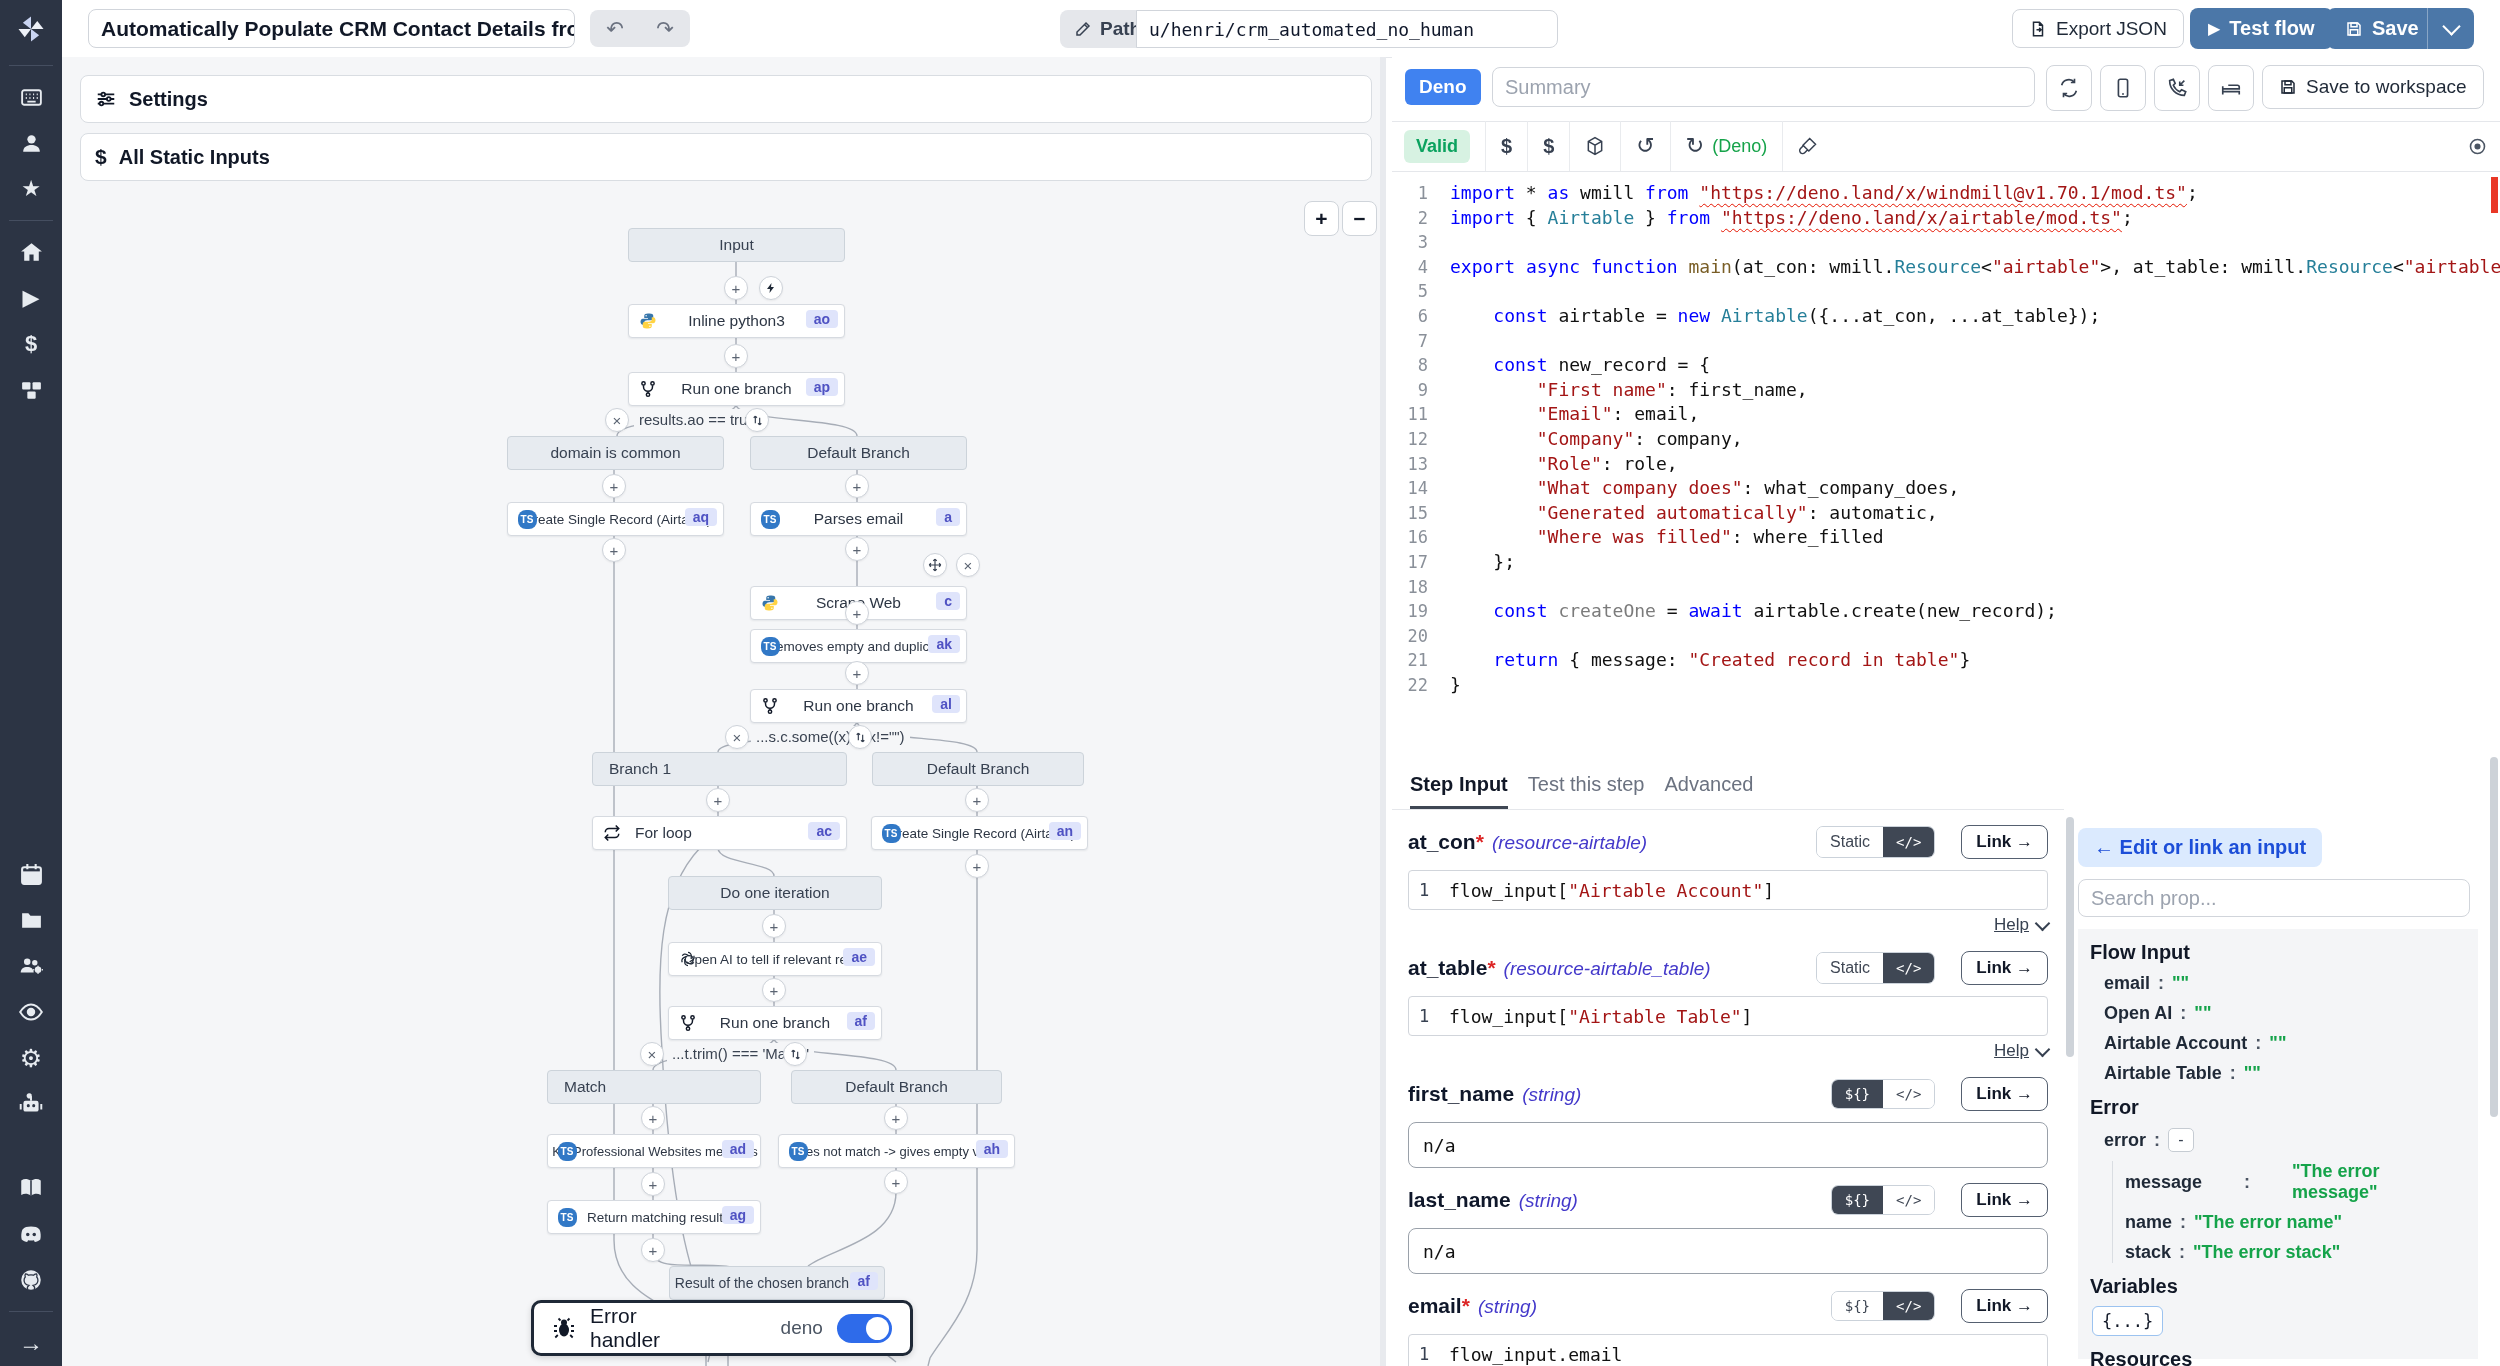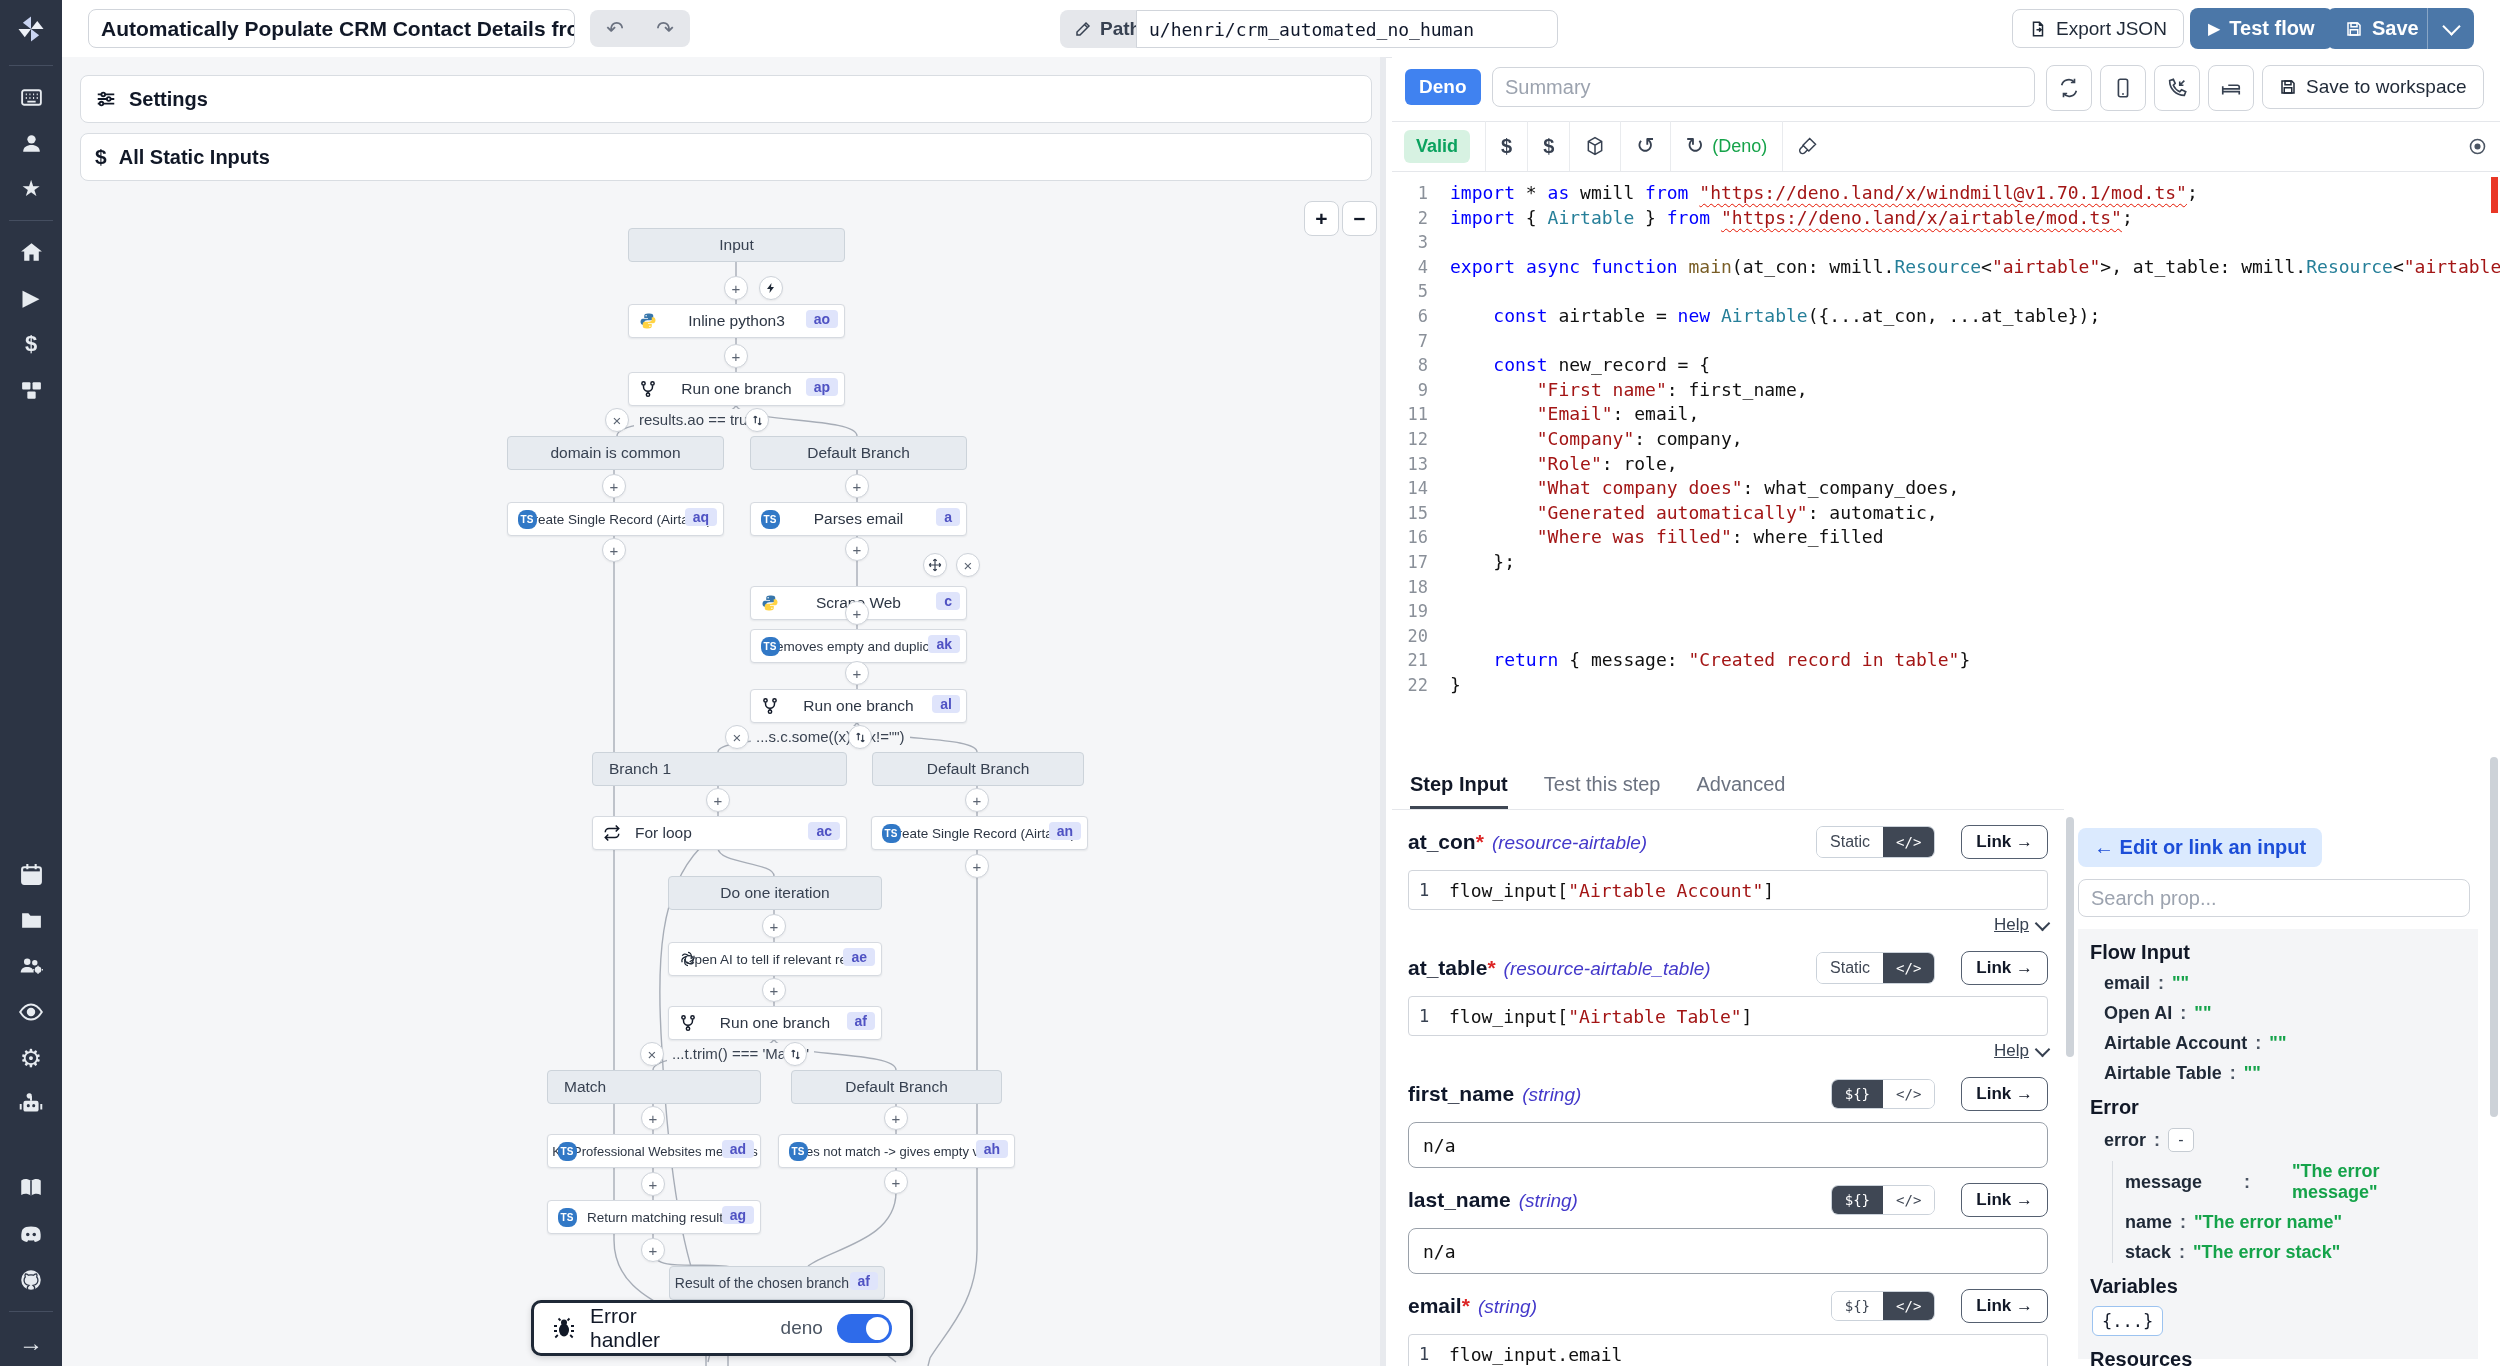--- a/index.html
+++ b/index.html
@@ -60,21 +60,21 @@
   .denohint{color:#16a34a;font-size:18px;}
   
   .codearea{position:absolute;left:0;top:116px;width:100%;height:591px;overflow:hidden;background:#fff;}
   .cl{display:flex;line-height:24.6px;}
   .cl .ln{width:36px;text-align:right;color:#8a9099;font-family:"DejaVu Sans Mono",monospace;font-size:17px;flex:0 0 auto;margin-right:22px;}
   .cl .lt{white-space:pre;font-family:"DejaVu Sans Mono",monospace;font-size:18px;color:#111;}
   .kw{color:#0000ff;} .str{color:#a31515;} .typ{color:#267f99;} .fn{color:#795e26;} .gr{color:#7b7b7b;} .pl{color:#111;}
   .sq{text-decoration:underline wavy #e51400;text-decoration-thickness:1px;text-underline-offset:4px;}
   .ruler{position:absolute;right:2px;top:4px;width:7px;height:36px;background:#e51400;opacity:.85;}
   
-  .tabs{position:absolute;left:0;top:707px;width:672px;height:46px;border-bottom:1px solid #e5e7eb;display:flex;gap:36px;padding-left:18px;box-sizing:border-box;}
+  .tabs{position:absolute;left:0;top:707px;width:672px;height:46px;border-bottom:1px solid #e5e7eb;display:flex;gap:20px;padding-left:18px;box-sizing:border-box;}
   .tab{font-size:20px;color:#6b7280;display:flex;align-items:flex-end;padding-bottom:10px;cursor:pointer;border-bottom:3px solid transparent;}
   .tab.active{color:#111827;font-weight:600;border-bottom-color:#3f4754;}
   
   .form{position:absolute;left:0;top:753px;width:672px;height:556px;overflow:hidden;padding:0 16px;box-sizing:border-box;}
   .fhead{display:flex;justify-content:space-between;align-items:center;margin-top:14px;height:36px;}
   .fname{font-size:21px;font-weight:700;color:#0f172a;}
   .fstar{color:#dc2626;font-weight:700;font-size:21px;}
   .ftype{font-size:19px;font-style:italic;color:#4338ca;margin-left:8px;}
   .fctl{display:flex;align-items:center;gap:26px;}
   .seg{display:flex;border:1px solid #cbd2da;border-radius:7px;overflow:hidden;cursor:pointer;}
@@ -765,20 +765,21 @@
           <div class="cl">
             <span class="ln">17</span>
             <span class="lt"><span class="pl">    };</span></span>
           </div>
           <div class="cl">
             <span class="ln">18</span>
             <span class="lt"></span>
           </div>
           <div class="cl">
             <span class="ln">19</span>
+            <span class="lt"><span class="pl">    </span><span class="kw">const</span><span class="gr"> createOne</span><span class="pl"> = </span><span class="kw">await</span><span class="pl"> airtable.create(new_record);</span></span>
           </div>
           <div class="cl">
             <span class="ln">20</span>
             <span class="lt"></span>
           </div>
           <div class="cl">
             <span class="ln">21</span>
             <span class="lt"><span class="pl">    </span><span class="kw">return</span><span class="pl"> { message: </span><span class="str">"Created record in table"</span><span class="pl">}</span></span>
           </div>
           <div class="cl">

